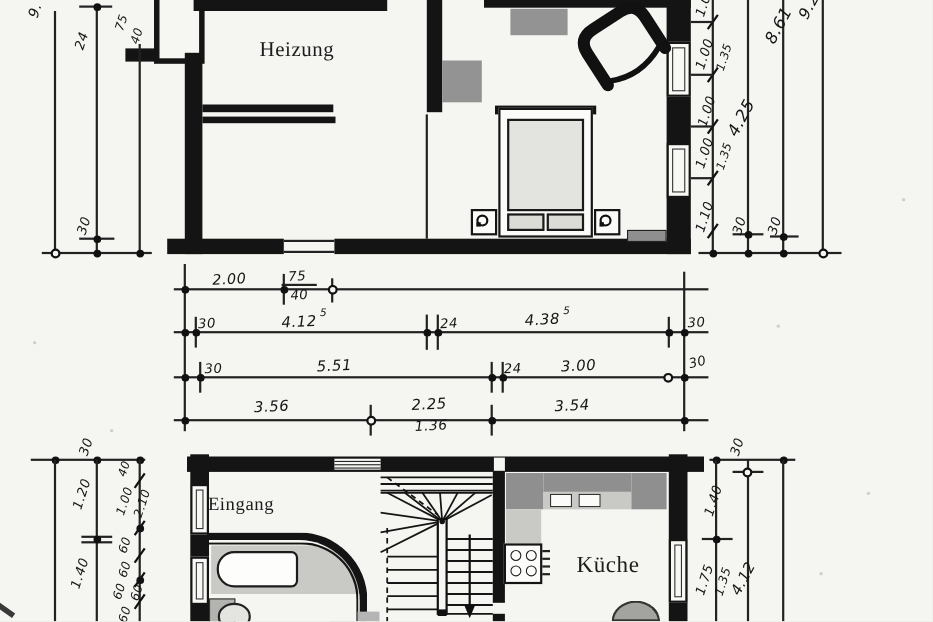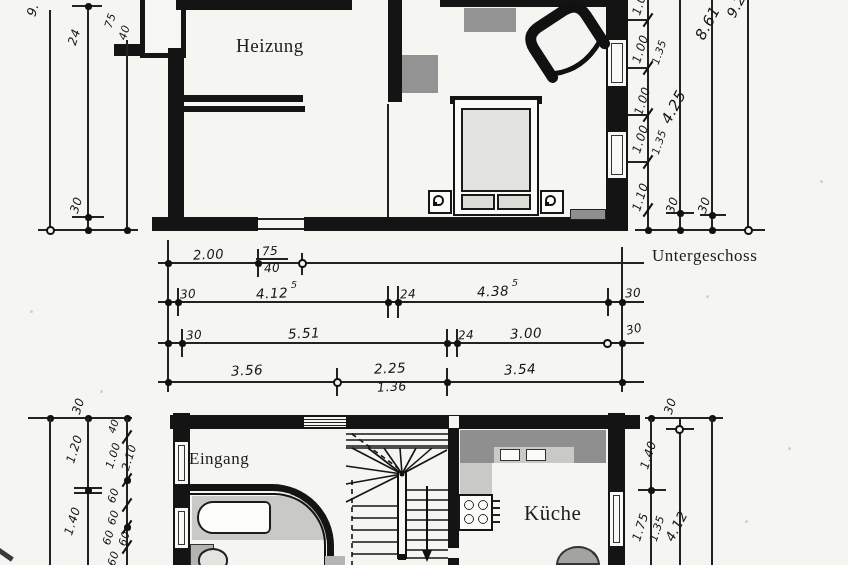--- a/index.html
+++ b/index.html
@@ -192,21 +192,20 @@
     <div class="dot" style="left:168px;top:382px;"></div>
       <div class="odot" style="left:337px;top:382px;"></div>
     <div class="dot" style="left:447px;top:382px;"></div>
       <div class="dot" style="left:622px;top:382px;"></div>
     <span class="lbl lh" style="left:231px;top:362px;font-size:13.5px;">3.56</span>
     <span class="lbl lh" style="left:374px;top:360px;font-size:13.5px;">2.25</span>
     <span class="lbl lh" style="left:377px;top:379px;font-size:12.5px;">1.36</span>
     <span class="lbl lh" style="left:504px;top:361px;font-size:13.5px;">3.54</span>
   </div>
 
-  <div class="plabel" style="left:652px;top:246px;font-size:17px;">Untergeschoss</div>
 
   <div>
 
     <div class="wall" style="left:170px;top:415px;width:470px;height:14px;"></div>
     <div style="position:absolute;left:304px;top:417px;width:42px;height:10px;background:#f6f6f3;">
       <div class="ln" style="left:0;top:2px;width:42px;height:1.2px;"></div>
       <div class="ln" style="left:0;top:5px;width:42px;height:1.2px;"></div>
       <div class="ln" style="left:0;top:8px;width:42px;height:1.2px;"></div>
     </div>
     <div style="position:absolute;left:449px;top:416px;width:10px;height:13px;background:#f5f5f1;"></div>

